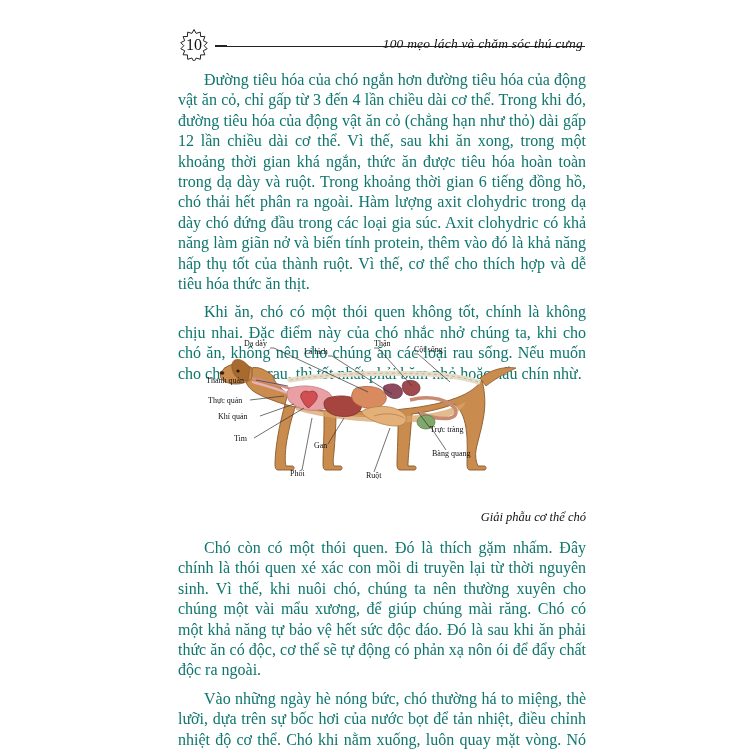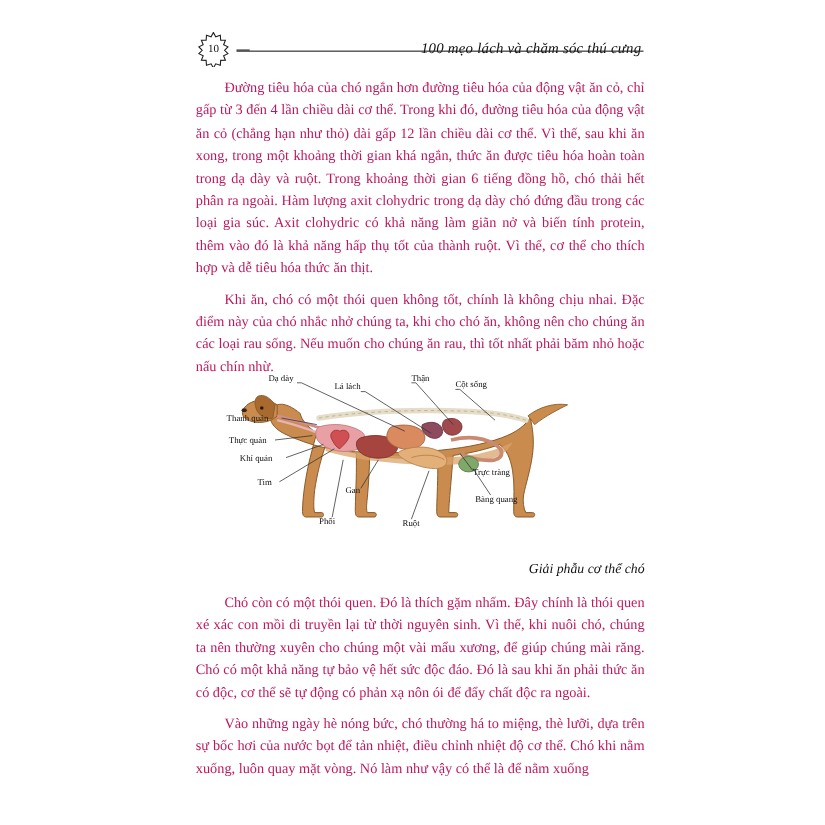--- a/index.html
+++ b/index.html
@@ -44,21 +44,21 @@
   .page-num-badge .starburst {
     position: absolute;
     left: 50%;
     top: 50%;
     width: 32px;
     height: 32px;
     transform: translate(-50%, -50%);
   }
   .page-num-badge .num {
     position: relative;
-    font-size: 10px;
+    font-size: 16px;
     font-family: "Liberation Serif", serif;
     color: #111;
     line-height: 1;
     z-index: 2;
   }
   .header-rule {
     flex: 0 0 auto;
     width: 12px;
     height: 1px;
     background: #222;
@@ -81,23 +81,23 @@
   .content {
     position: absolute;
     left: 178px;
     top: 70px;
     width: 408px;
   }
   p.para {
     margin: 0 0 0 0;
     text-indent: 26px;
     text-align: justify;
-    font-size: 13px;
+    font-size: 16px;
     line-height: 20.4px;
-    color: #be185d;
+    color: #0f766e;
     font-family: "Liberation Serif", serif;
   }
   p.para + p.para {
     margin-top: 8px;
   }
 
   
   .figure {
     position: absolute;
     left: 178px;

